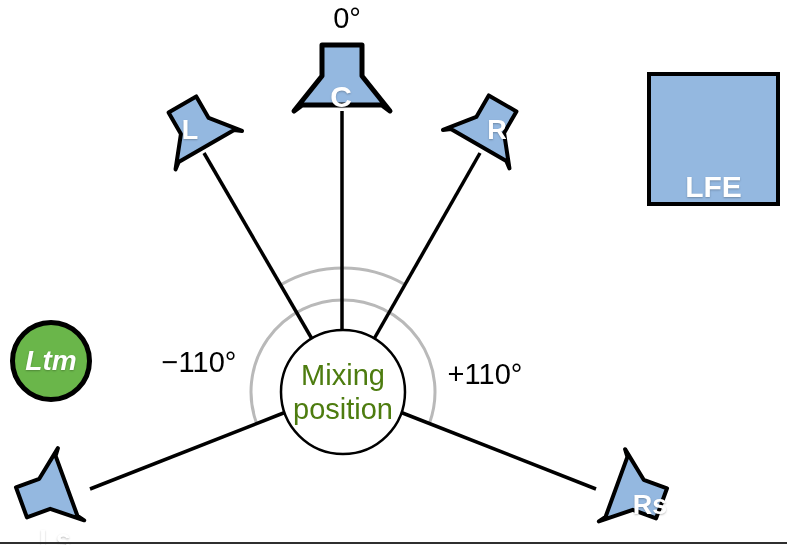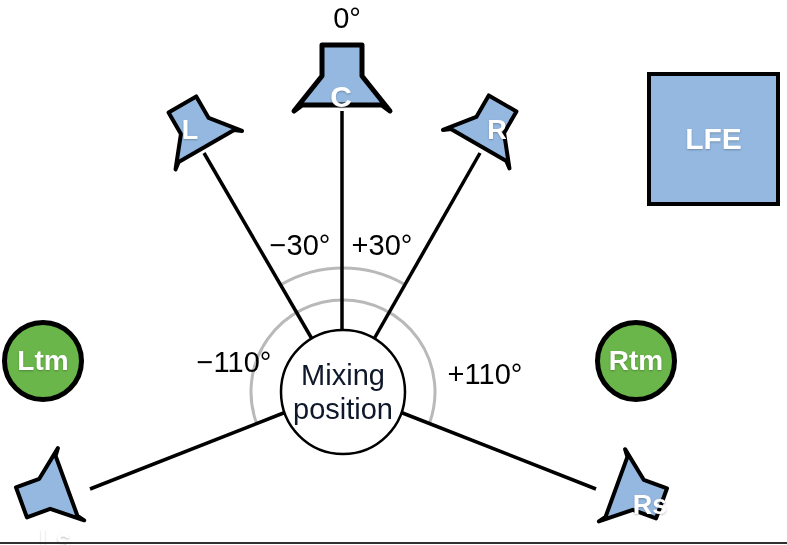--- a/index.html
+++ b/index.html
@@ -19,26 +19,26 @@
     white-space:nowrap;color:#000;font-size:29px;line-height:1;
   }
   .spk-label{
     position:absolute;transform:translate(-50%,-50%);
     color:#fff;font-weight:bold;font-size:27px;line-height:1;
     text-shadow:0 1px 2px rgba(0,0,0,.25);white-space:nowrap;
   }
   .spk-label.big{font-size:30px;}
   .mix-label{
     position:absolute;left:343px;top:392px;transform:translate(-50%,-50%);
-    width:150px;text-align:center;font-size:29px;line-height:34px;color:#0f172a;
+    width:150px;text-align:center;font-size:29px;line-height:34px;color:#4d7c0f;
   }
   .lfe-box{
     position:absolute;left:647px;top:72px;width:125px;height:126px;
     background:var(--spk-fill);border:4px solid var(--outline);
-    display:flex;align-items:center;justify-content:center;
+    display:flex;align-items:flex-end;justify-content:center;
   }
   .lfe-box .spk-label{position:static;transform:none;font-size:30px;}
   .top-spk{
     position:absolute;width:72px;height:72px;border-radius:50%;
     background:var(--top-fill);border:5px solid var(--outline);
     display:flex;align-items:center;justify-content:center;
   }
   .top-spk .spk-label{position:static;transform:none;font-size:28px;}
   .bottom-rule{position:absolute;left:0;top:542px;width:787px;height:2px;background:#2f2f2f;}
 </style>
@@ -87,32 +87,27 @@
     </svg>
   </div>
 
   <div class="spk-label big" style="left:341px;top:97px;">C</div>
   <div class="spk-label" style="left:190px;top:130px;">L</div>
   <div class="spk-label" style="left:497px;top:130px;">R</div>
   <div class="spk-label" style="left:55px;top:509px;margin-top:31px;">Ls</div>
   <div class="spk-label" style="left:637px;top:505px;margin-left:13px;">Rs</div>
 
   <div class="lbl" style="left:347px;top:18px;">0°</div>
-  <div class="lbl" style="left:300px;top:245px;">−30°</div>
-  <div class="lbl" style="left:382px;top:245px;">+30°</div>
-  <div class="lbl" style="left:199px;top:362px;margin-left:35px;">−110°</div>
+  <div class="lbl" style="left:199px;top:362px;">−110°</div>
   <div class="lbl" style="left:485px;top:364px;margin-top:10px;">+110°</div>
 
   <div class="mix-label">Mixing position</div>
 
   <div class="lfe-box">
     <span class="spk-label">LFE</span>
   </div>
 
-  <div class="top-spk" style="left:2px;top:320px;">
+  <div class="top-spk" style="left:10px;top:320px;font-style:italic;">
     <span class="spk-label">Ltm</span>
-  </div>
-  <div class="top-spk" style="left:595px;top:320px;">
-    <span class="spk-label">Rtm</span>
   </div>
 
   <div class="bottom-rule"></div>
 </div>
 
 </body></html>

